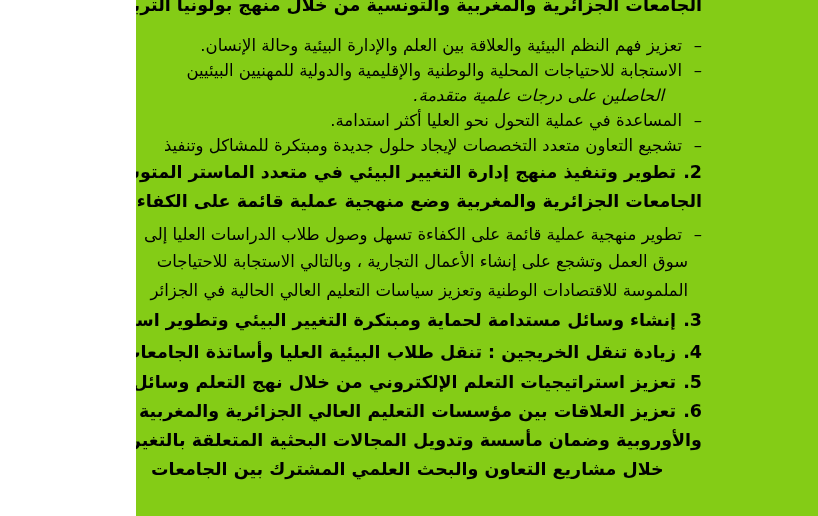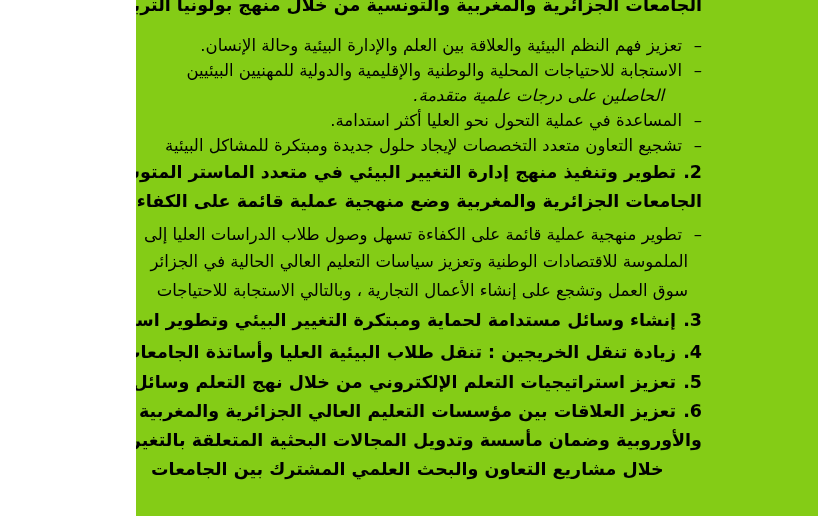--- a/index.html
+++ b/index.html
@@ -76,37 +76,37 @@
 
     <div class="line ind38">الحاصلين على درجات علمية متقدمة.</div>
 
     <div class="line flexrow">
       <span class="marker">–</span>
       <span class="grow">المساعدة في عملية التحول نحو العليا أكثر استدامة.</span>
     </div>
 
     <div class="line flexrow">
       <span class="marker">–</span>
-      <span class="grow">تشجيع التعاون متعدد التخصصات لإيجاد حلول جديدة ومبتكرة للمشاكل البيئية</span>
+      <span class="grow">تشجيع التعاون متعدد التخصصات لإيجاد حلول جديدة ومبتكرة للمشاكل وتنفيذ</span>
     </div>
 
     <div class="line b flexrow">
       <span class="num-marker">2.</span>
       <span class="grow">تطوير وتنفيذ منهج إدارة التغيير البيئي في متعدد الماستر المتوسطي في</span>
     </div>
 
     <div class="line b cc">الجامعات الجزائرية والمغربية وضع منهجية عملية قائمة على الكفاءة :</div>
 
     <div class="line flexrow mt6">
       <span class="marker">–</span>
       <span class="grow">تطوير منهجية عملية قائمة على الكفاءة تسهل وصول طلاب الدراسات العليا إلى</span>
     </div>
 
+    <div class="line h29 ind14">سوق العمل وتشجع على إنشاء الأعمال التجارية ، وبالتالي الاستجابة للاحتياجات</div>
     <div class="line h29 ind14">الملموسة للاقتصادات الوطنية وتعزيز سياسات التعليم العالي الحالية في الجزائر</div>
-    <div class="line h29 ind14">سوق العمل وتشجع على إنشاء الأعمال التجارية ، وبالتالي الاستجابة للاحتياجات</div>
 
     <div class="line b flexrow mt1">
       <span class="num-marker">3.</span>
       <span class="grow">إنشاء وسائل مستدامة لحماية ومبتكرة التغيير البيئي وتطوير استراتيجيات علمية</span>
     </div>
 
 
     <div class="line b flexrow mt3">
       <span class="num-marker">4.</span>
       <span class="grow">زيادة تنقل الخريجين : تنقل طلاب البيئية العليا وأساتذة الجامعات ؛</span>

